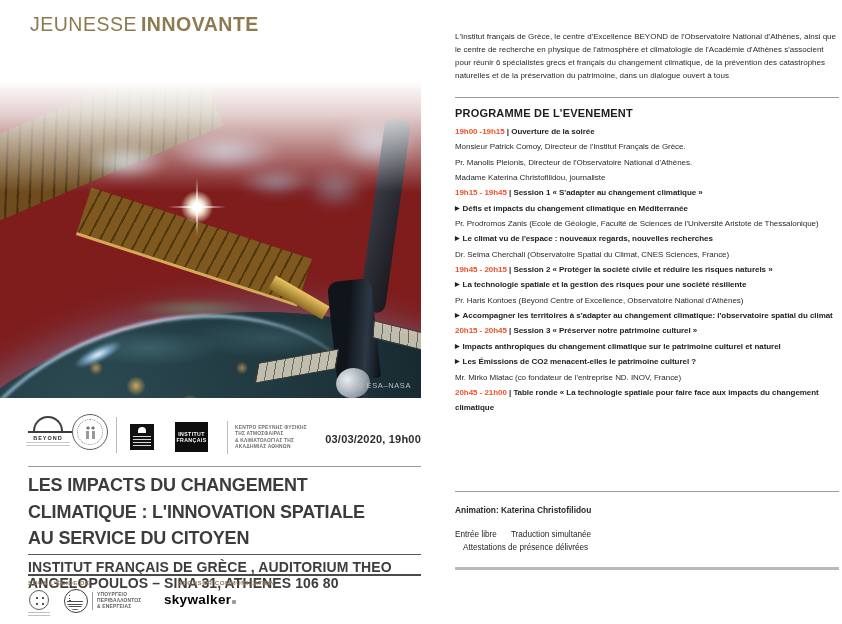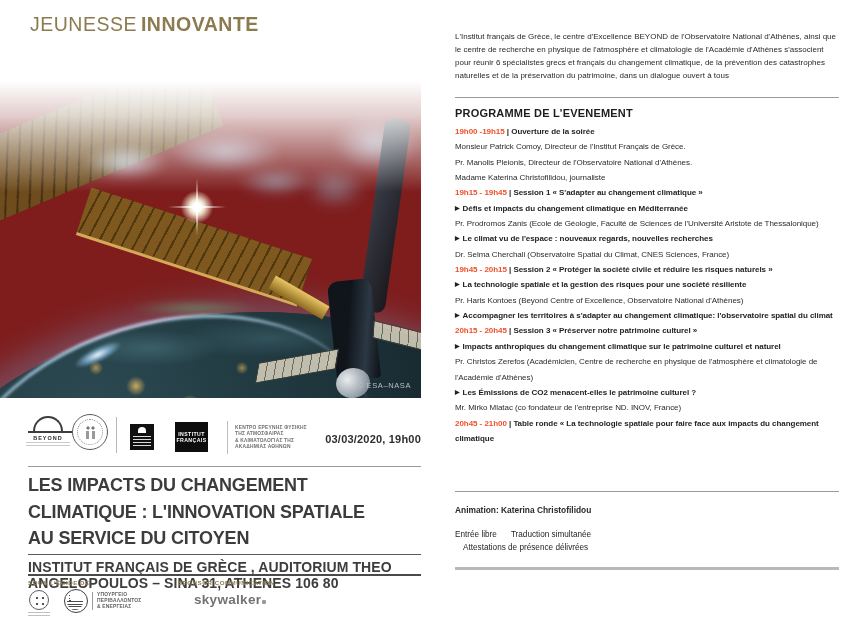--- a/index.html
+++ b/index.html
@@ -125,21 +125,21 @@
     radial-gradient(circle 1.6px at 7px 13px,#555 60%,transparent), radial-gradient(circle 1.6px at 13px 13px,#555 60%,transparent); }
   .hellenic .bars { height:5px; margin-top:2px; background:repeating-linear-gradient(#c0c0c0 0 1px, transparent 1px 3px); }
   .ministry { left:36px; top:0; display:flex; align-items:center; }
   .ministry .c { width:24px; height:24px; border:1.6px solid #3f3f3f; border-radius:50%; position:relative; overflow:hidden; }
   .ministry .c::before { content:""; position:absolute; left:2px; bottom:2px; width:16px; height:9px; border-radius:0 0 16px 16px;
     background:repeating-linear-gradient(#4a4a4a 0 1px, transparent 1px 2.6px); }
   .ministry .c::after { content:""; position:absolute; left:4px; top:2px; width:13px; height:9px;
     background:conic-gradient(from 240deg at 50% 100%, transparent 0 12deg, #4a4a4a 12deg 16deg, transparent 16deg 32deg, #4a4a4a 32deg 36deg, transparent 36deg 52deg, #4a4a4a 52deg 56deg, transparent 56deg 72deg, #4a4a4a 72deg 76deg, transparent 76deg); }
   .ministry .txt { margin-left:4px; padding-left:4px; border-left:1px solid #9a9a9a;
     font-size:4.9px; line-height:6.2px; font-weight:700; color:#5e5e5e; letter-spacing:.2px; }
-  .skywalker { left:166px; top:3px; font-size:13.5px; font-weight:700; letter-spacing:.3px; color:#737373; }
+  .skywalker { left:136px; top:3px; font-size:13.5px; font-weight:700; letter-spacing:.3px; color:#000000; }
   .skywalker .mark { display:inline-block; width:4px; height:4px; background:#9a9a9a; border-radius:1px; margin-left:1px; }
 
   
   .rcol { position:absolute; left:455px; top:0; width:386px; color:#252525; }
   .rcol > * { position:absolute; left:0; }
   .intro { top:30px; width:384px; font-size:8px; line-height:13px; color:#2a2a2a; }
   .r-rule1 { top:97px; width:384px; border-top:1px solid #9a9a9a; }
   .prog-heading { top:107px; font-size:11px; font-weight:700; color:#1c1c1c; letter-spacing:.2px; }
   .prog-list { top:124px; width:386px; }
   .prog-row { font-size:8px; line-height:15.35px; color:#2b2b2b; letter-spacing:-.05px; }
@@ -237,21 +237,20 @@
         <div class="prog-row talk"><span class="prog-bullet">▶</span><span class="prog-talk">Défis et impacts du changement climatique en Méditerranée</span></div>
         <div class="prog-row speaker">Pr. Prodromos Zanis (Ecole de Géologie, Faculté de Sciences de l'Université Aristote de Thessalonique)</div>
         <div class="prog-row talk"><span class="prog-bullet">▶</span><span class="prog-talk">Le climat vu de l'espace : nouveaux regards, nouvelles recherches</span></div>
         <div class="prog-row speaker">Dr. Selma Cherchali (Observatoire Spatial du Climat, CNES Sciences, France)</div>
         <div class="prog-row session"><span class="prog-time">19h45 - 20h15</span><span class="prog-sep"> | </span><span class="prog-title">Session 2 « Protéger la société civile et réduire les risques naturels »</span></div>
         <div class="prog-row talk"><span class="prog-bullet">▶</span><span class="prog-talk">La technologie spatiale et la gestion des risques pour une société résiliente</span></div>
         <div class="prog-row speaker">Pr. Haris Kontoes (Beyond Centre of Excellence, Observatoire National d'Athènes)</div>
         <div class="prog-row talk"><span class="prog-bullet">▶</span><span class="prog-talk">Accompagner les territoires à s'adapter au changement climatique: l'observatoire spatial du climat</span></div>
         <div class="prog-row session"><span class="prog-time">20h15 - 20h45</span><span class="prog-sep"> | </span><span class="prog-title">Session 3 « Préserver notre patrimoine culturel »</span></div>
         <div class="prog-row talk"><span class="prog-bullet">▶</span><span class="prog-talk">Impacts anthropiques du changement climatique sur le patrimoine culturel et naturel</span></div>
-        <div class="prog-row speaker">Pr. Christos Zerefos (Académicien, Centre de recherche en physique de l'atmosphère et climatologie de l'Académie d'Athènes)</div>
         <div class="prog-row talk"><span class="prog-bullet">▶</span><span class="prog-talk">Les Émissions de CO2 menacent-elles le patrimoine culturel ?</span></div>
         <div class="prog-row speaker">Mr. Mirko Mlatac (co  fondateur de l'entreprise ND. INOV, France)</div>
         <div class="prog-row session"><span class="prog-time">20h45 - 21h00</span><span class="prog-sep"> | </span><span class="prog-title">Table ronde « La technologie spatiale pour faire face aux impacts du changement climatique</span></div>
       </div>
     <div class="r-rule2"></div>
     <div class="animation">Animation: Katerina Christofilidou</div>
     <div class="entry">
       <span>Entrée libre</span><span class="gap"></span><span>Traduction simultanée</span>
     </div>
     <div class="attest">Attestations de présence délivrées</div>

